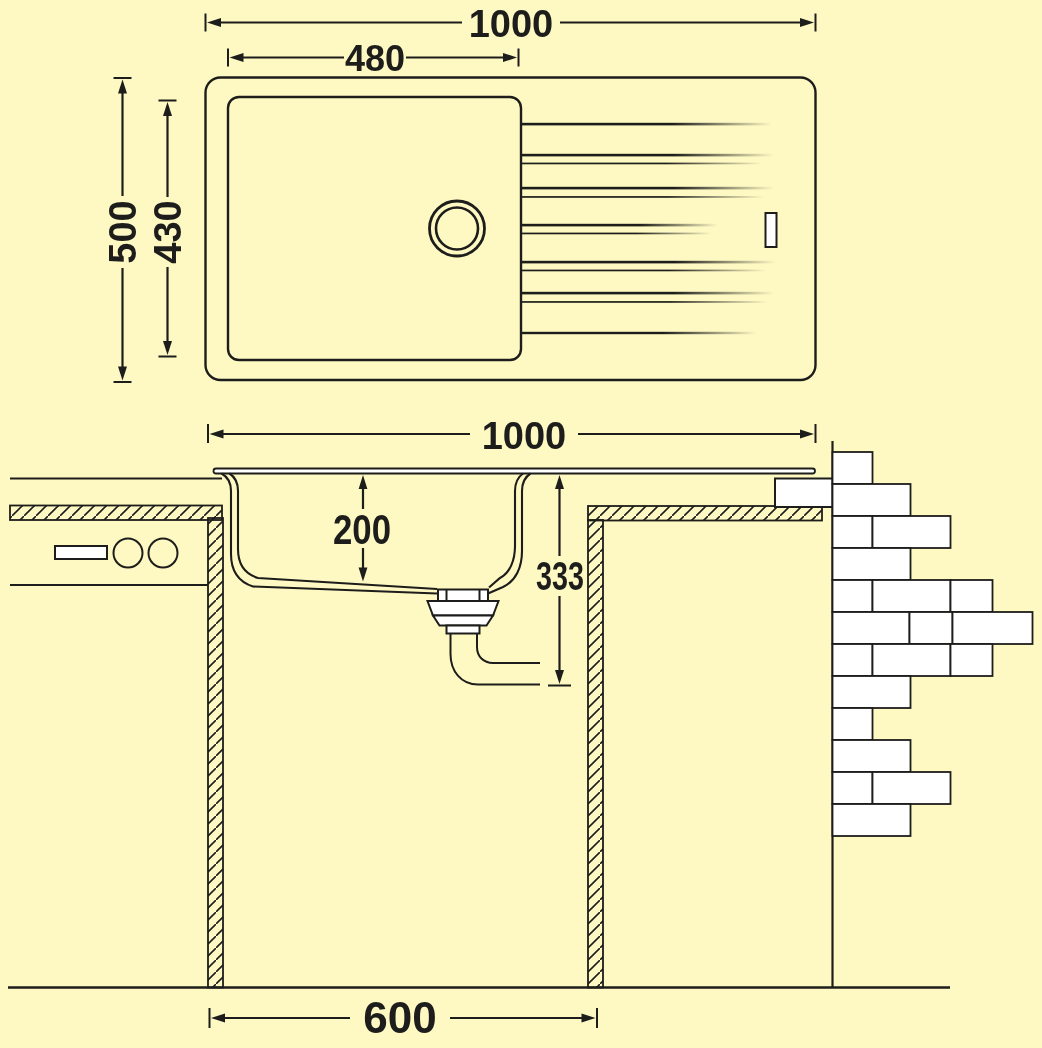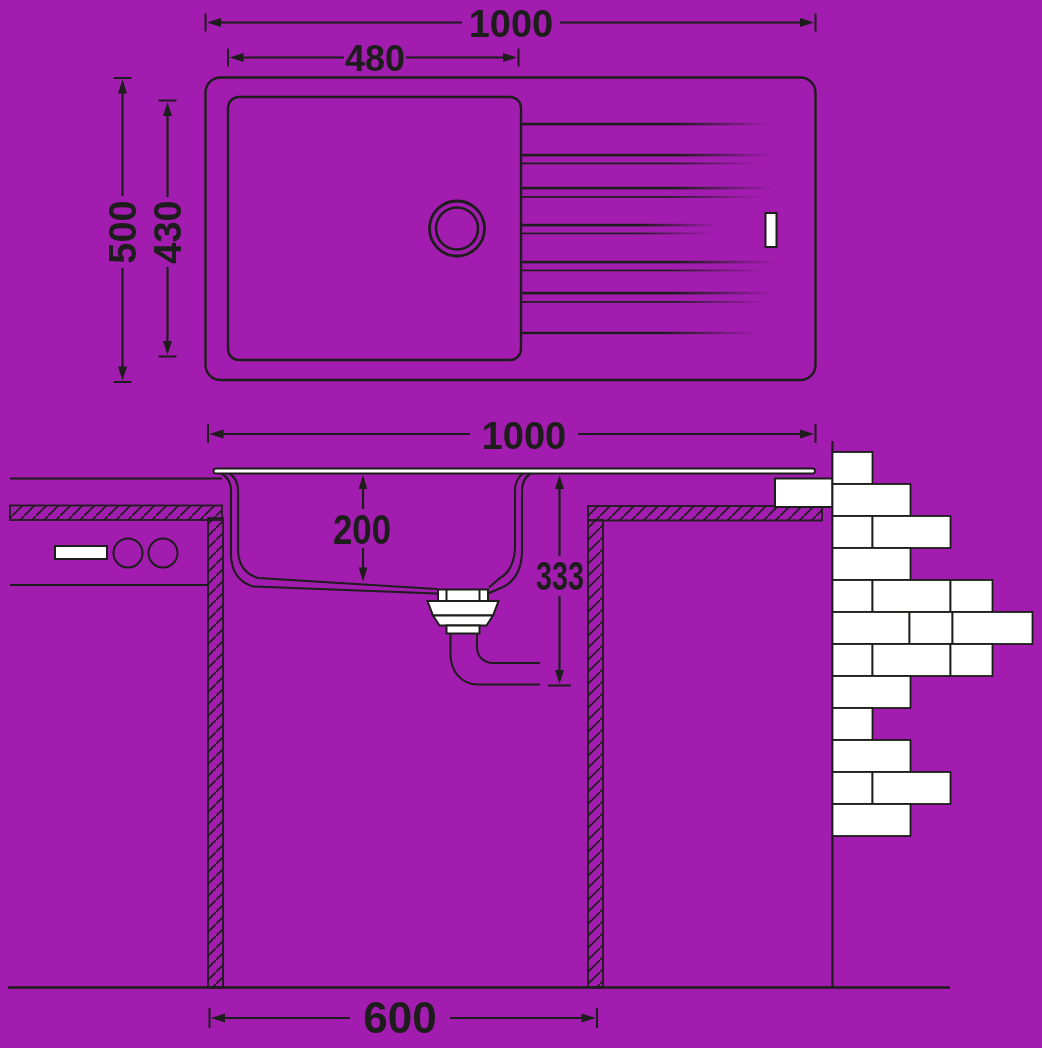--- a/index.html
+++ b/index.html
@@ -1,19 +1,19 @@
 <!DOCTYPE html>
 <html><head>
 <meta charset="utf-8">
 <style>
   html,body{margin:0;padding:0;background:#f3f3f3;}
   .canvas{
     position:relative;
     width:1042px;height:1048px;
-    background:#a21caf;
+    background:#fef9c3;
     outline:1px solid #d9d9d9;
     margin:0 auto;
     font-family:"Liberation Sans", sans-serif;
   }
   svg{display:block;}
   .ln{stroke:#1d1d1b;fill:none;}
   .wfill{fill:#ffffff;stroke:#1d1d1b;}
   .afill{fill:#1d1d1b;stroke:none;}
   text{
     font-family:"Liberation Sans", sans-serif;

